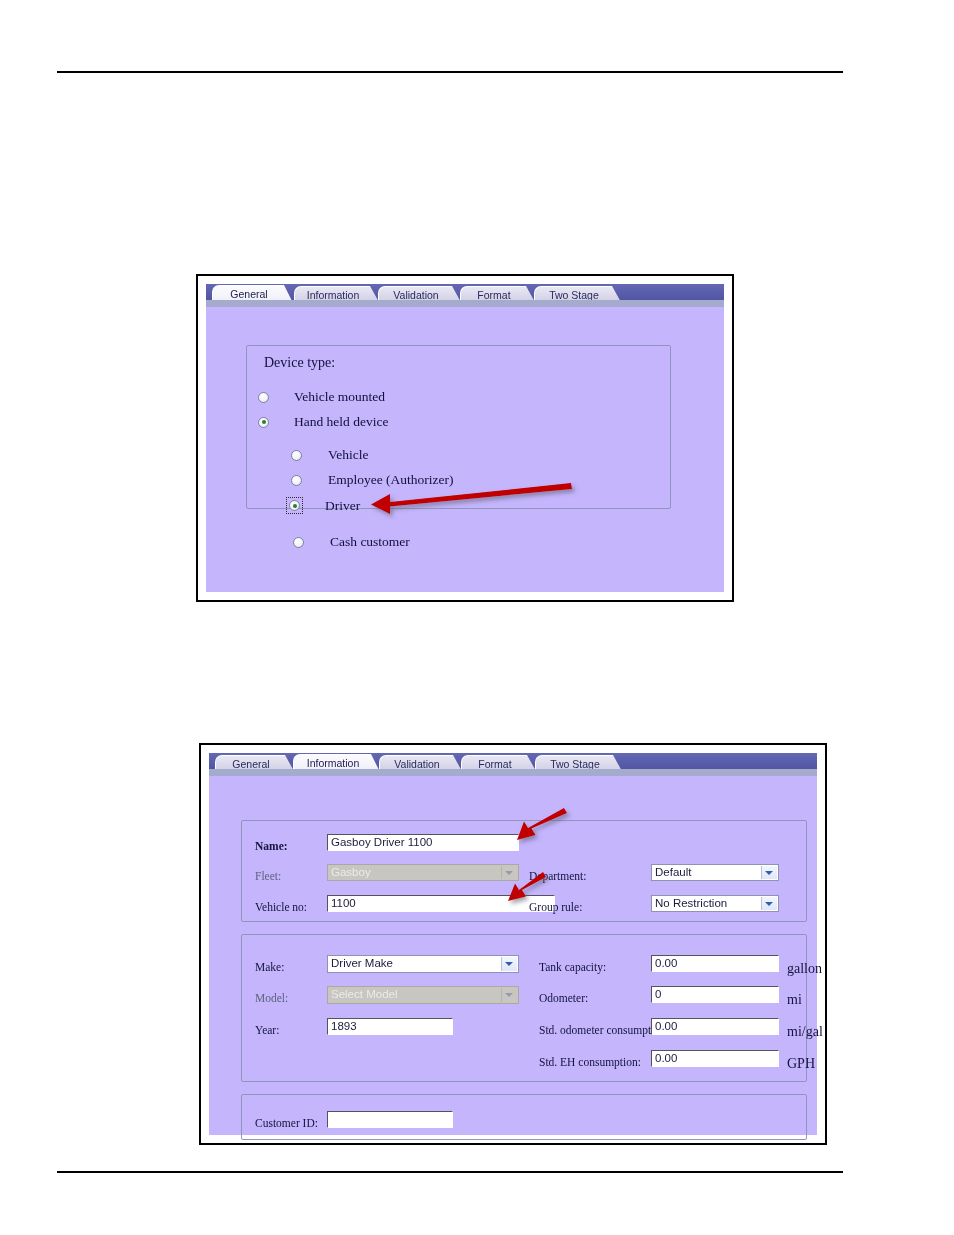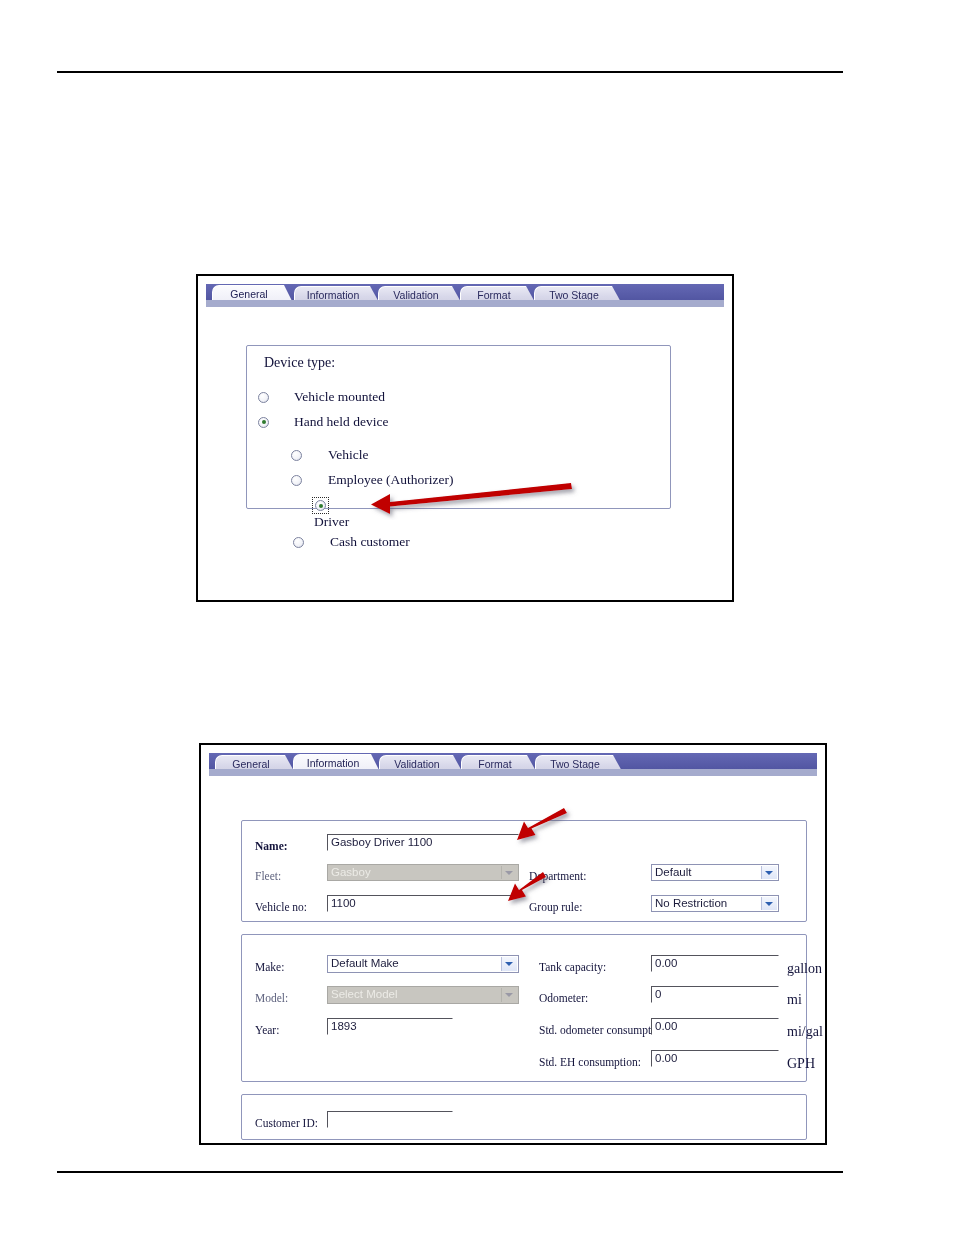--- a/index.html
+++ b/index.html
@@ -88,21 +88,21 @@
     top: 1px;
     z-index: 9;
     color: #1c1c50;
   }
   .panel-body {
     position: absolute;
     left: 0;
     right: 0;
     top: 23px;
     bottom: 0;
-    background: #ffffff;
+    background: #c4b5fd;
   }
 
   
   .groupbox {
     position: absolute;
     border: 1px solid #9096bb;
     background: transparent;
     box-sizing: border-box;
     border-radius: 2px;
   }
@@ -270,21 +270,21 @@
       <div class="radio-row" style="left:85px; top:140px;">
         <span class="radio"></span>
         <span class="radio-label" style="margin-left:26px;">Vehicle</span>
       </div>
 
       <div class="radio-row" style="left:85px; top:165px;">
         <span class="radio"></span>
         <span class="radio-label" style="margin-left:26px;">Employee (Authorizer)</span>
       </div>
 
-      <div class="radio-row" style="left:86px; top:190px;flex-direction:column;">
+      <div class="radio-row" style="left:80px; top:190px;">
         <span class="radio-focus">
           <span class="radio checked"></span>
         </span>
         <span class="radio-label" style="margin-left:22px;">Driver</span>
       </div>
 
       <div class="radio-row" style="left:87px; top:227px;">
         <span class="radio"></span>
         <span class="radio-label" style="margin-left:26px;">Cash customer</span>
       </div>
@@ -323,39 +323,39 @@
       <div class="field-label bold" style="left:46px; top:64px;">Name:</div>
       <div class="textbox" style="left:118px; top:58px; width:192px; height:17px;">Gasboy Driver 1100</div>
 
       <div class="field-label disabled" style="left:46px; top:94px;">Fleet:</div>
       <div class="combo disabled" style="left:118px; top:88px; width:192px; height:17px;">
         <span>Gasboy</span>
         <span class="chev"></span>
       </div>
 
       <div class="field-label" style="left:46px; top:125px;">Vehicle no:</div>
-      <div class="textbox" style="left:118px; top:119px; width:195px; height:17px;">1100</div>
+      <div class="textbox" style="left:118px; top:119px; width:228px; height:17px;">1100</div>
 
       <div class="field-label" style="left:320px; top:94px;">Department:</div>
       <div class="combo" style="left:442px; top:88px; width:128px; height:17px;">
         <span>Default</span>
         <span class="chev"></span>
       </div>
 
       <div class="field-label" style="left:320px; top:125px;">Group rule:</div>
       <div class="combo" style="left:442px; top:119px; width:128px; height:17px;">
         <span>No Restriction</span>
         <span class="chev"></span>
       </div>
 
       <div class="groupbox" style="left:32px; top:158px; width:566px; height:148px;"></div>
 
       <div class="field-label" style="left:46px; top:185px;">Make:</div>
       <div class="combo" style="left:118px; top:179px; width:192px; height:18px;">
-        <span>Default Make</span>
+        <span>Driver Make</span>
         <span class="chev"></span>
       </div>
 
       <div class="field-label disabled" style="left:46px; top:216px;">Model:</div>
       <div class="combo disabled" style="left:118px; top:210px; width:192px; height:18px;">
         <span>Select Model</span>
         <span class="chev"></span>
       </div>
 
       <div class="field-label" style="left:46px; top:248px;">Year:</div>

